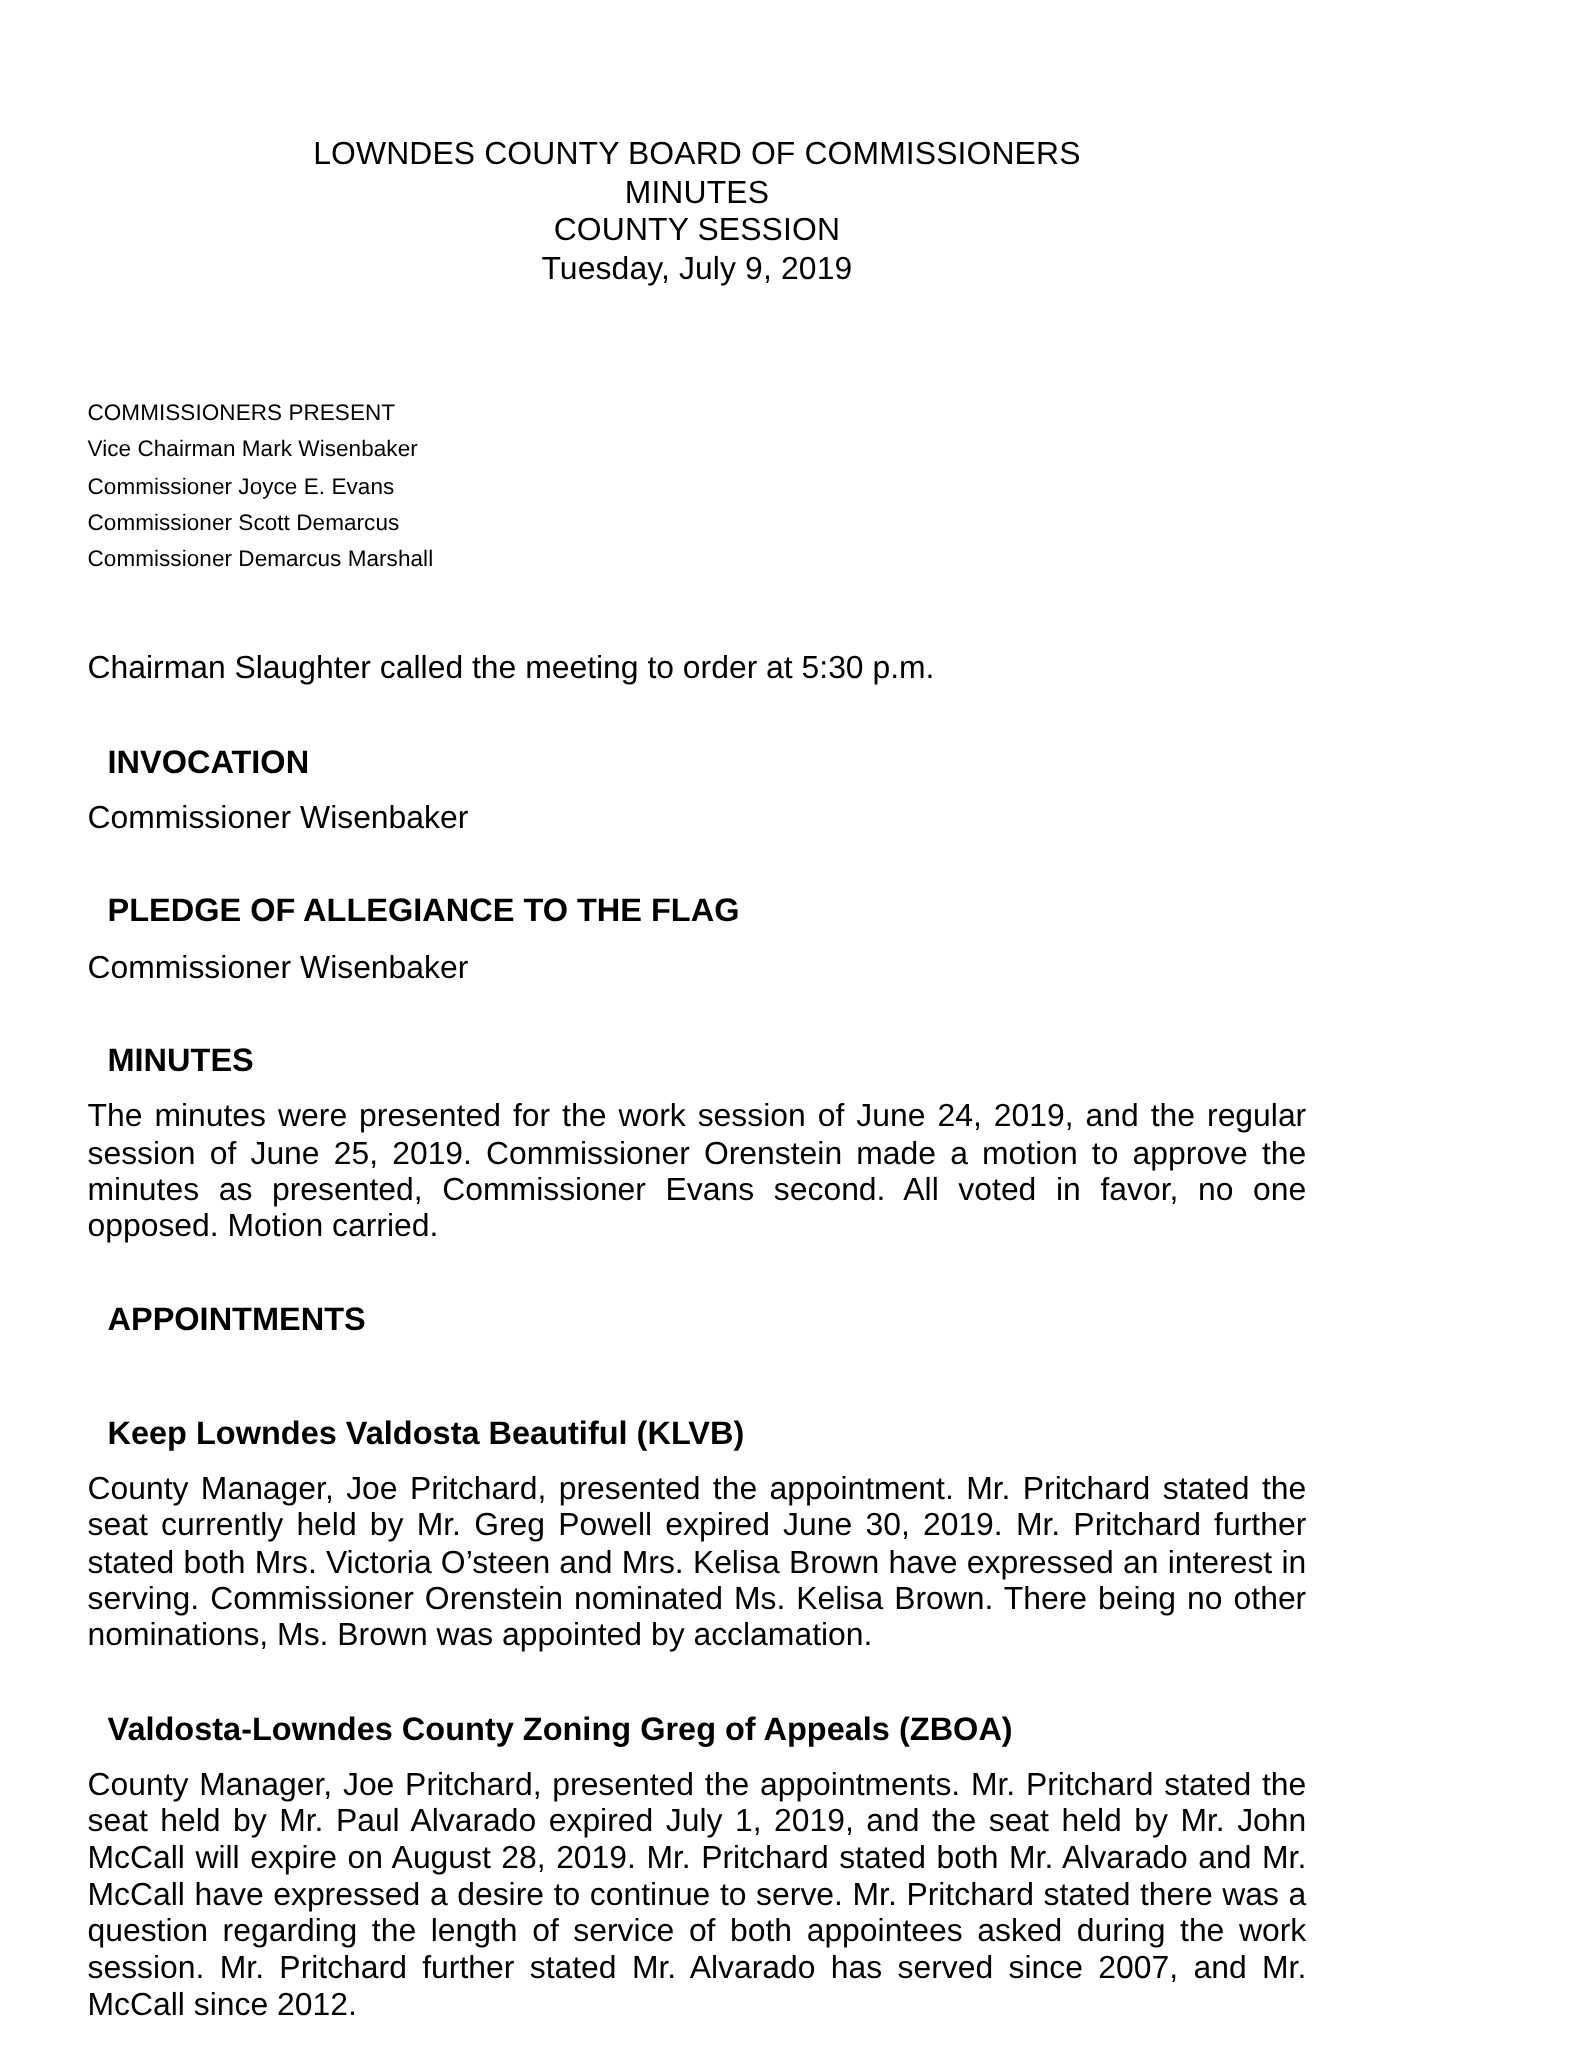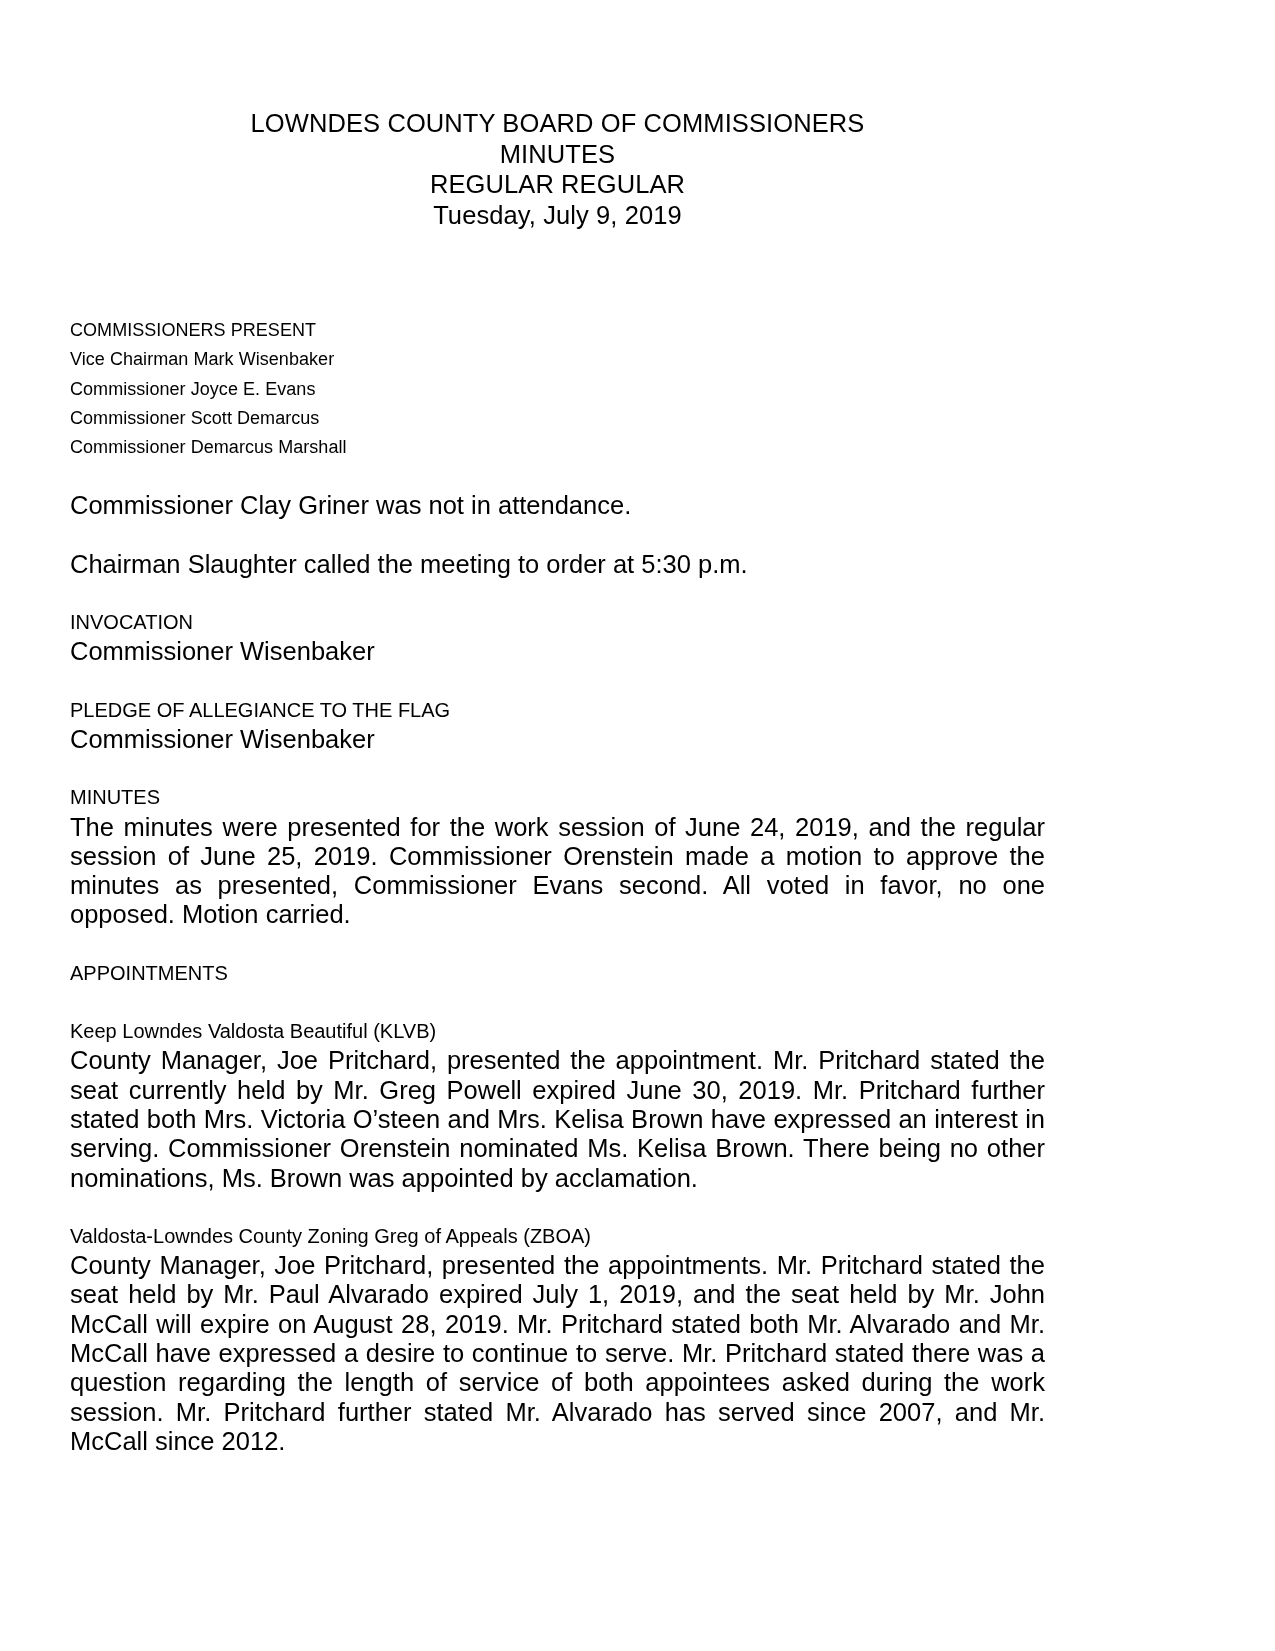--- a/index.html
+++ b/index.html
@@ -45,53 +45,52 @@
   .para {
     font-size: 25.5px;
     line-height: 29.3px;
     margin: 0;
   }
   .para.justify {
     text-align: justify;
     text-align-last: left;
   }
   .heading {
-    font-size: 20px;
+    font-size: 26px;
     line-height: 29.3px;
-    font-weight: normal;
-    margin: 0;
+    font-weight: bold;
+    margin: 16px;
   }
   .gap { height: 29px; }
   .nowrap { white-space: nowrap; }
 </style>
 </head>
 <body>
 
 <div class="page">
 
   <div class="doc-header">
     <div>LOWNDES COUNTY BOARD OF COMMISSIONERS</div>
     <div>MINUTES</div>
-    <div>REGULAR REGULAR</div>
+    <div>COUNTY SESSION</div>
     <div>Tuesday, July 9, 2019</div>
   </div>
 
   <div class="spacer-xl"></div>
 
   <div class="body-block roster">
     <div>COMMISSIONERS PRESENT</div>
     <div>Vice Chairman Mark Wisenbaker</div>
     <div>Commissioner Joyce E. Evans</div>
     <div>Commissioner Scott Demarcus</div>
     <div>Commissioner Demarcus Marshall</div>
   </div>
 
   <div class="gap"></div>
 
-  <p class="para nowrap">Commissioner Clay Griner was not in attendance.</p>
 
   <div class="gap"></div>
 
   <p class="para nowrap">Chairman Slaughter called the meeting to order at 5:30 p.m.</p>
 
   <div class="gap"></div>
 
   <p class="heading">INVOCATION</p>
   <p class="para">Commissioner Wisenbaker</p>
 

